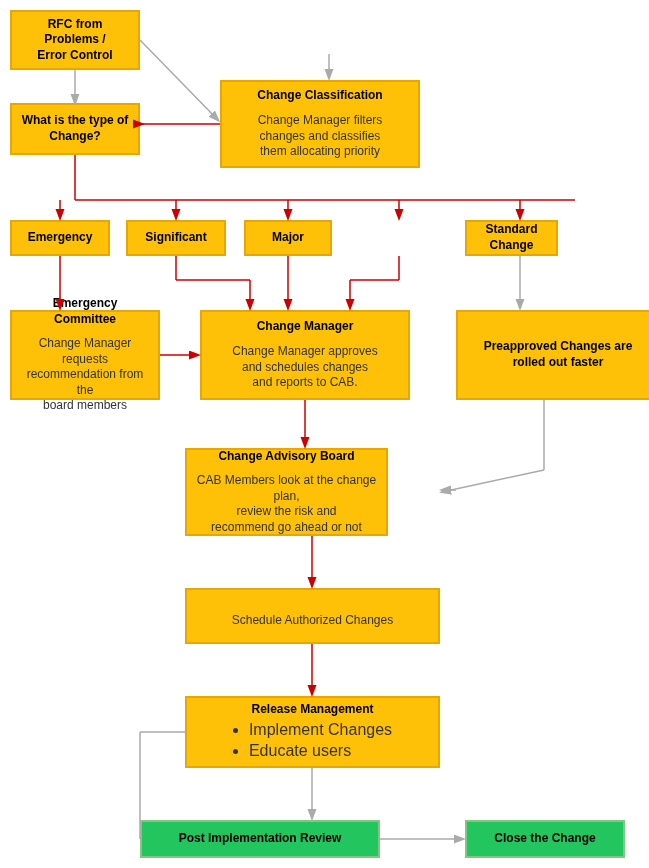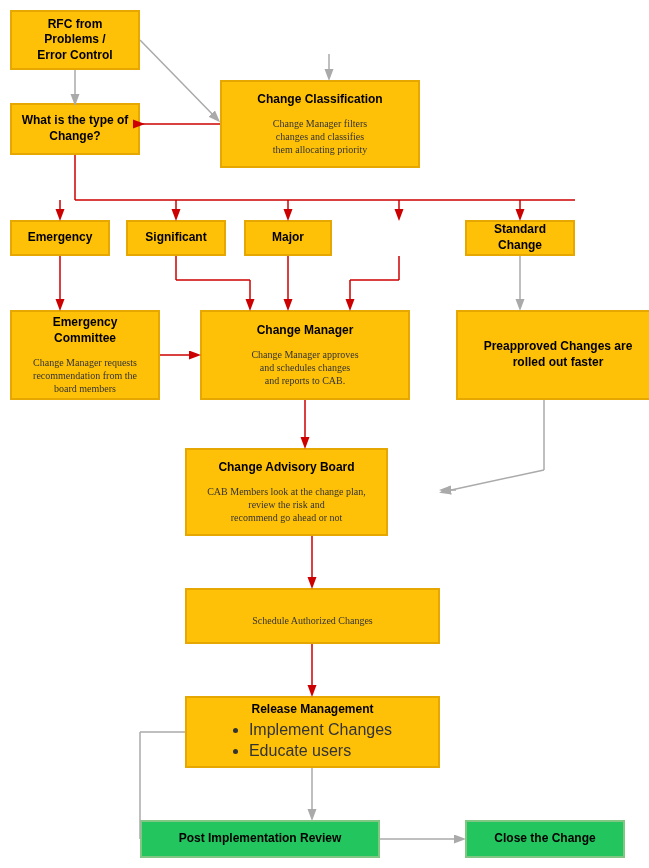--- a/index.html
+++ b/index.html
@@ -43,24 +43,23 @@
       border-color: #81C784;
       color: #000;
     }
 
     .box-title {
       font-weight: bold;
       font-size: 12px;
     }
 
     .box-subtitle {
-      font-size: 10px;
+      font-size: 12px;
       color: #333;
       margin-top: 9px;
-      font-family: Liberation Serif, serif;
     }
 
     
     .arrows-svg {
       position: absolute;
       top: 0;
       left: 0;
       width: 649px;
       height: 868px;
       pointer-events: none;
@@ -104,21 +103,21 @@
 
   <div class="box box-orange" style="left:126px; top:220px; width:100px; height:36px;">
     <span class="box-title">Significant</span>
   </div>
 
   <div class="box box-orange" style="left:244px; top:220px; width:88px; height:36px;">
     <span class="box-title">Major</span>
   </div>
 
 
-  <div class="box box-orange" style="left:465px; top:220px; width:110px; height:36px;">
+  <div class="box box-orange" style="left:465px; top:220px; width:93px; height:36px;">
     <span class="box-title">Standard Change</span>
   </div>
 
   <div class="box box-orange" style="left:10px; top:310px; width:150px; height:90px;">
     <span class="box-title">Emergency Committee</span>
     <span class="box-subtitle" style="white-space:pre-line;">Change Manager requests
 recommendation from the
 board members</span>
   </div>
 

